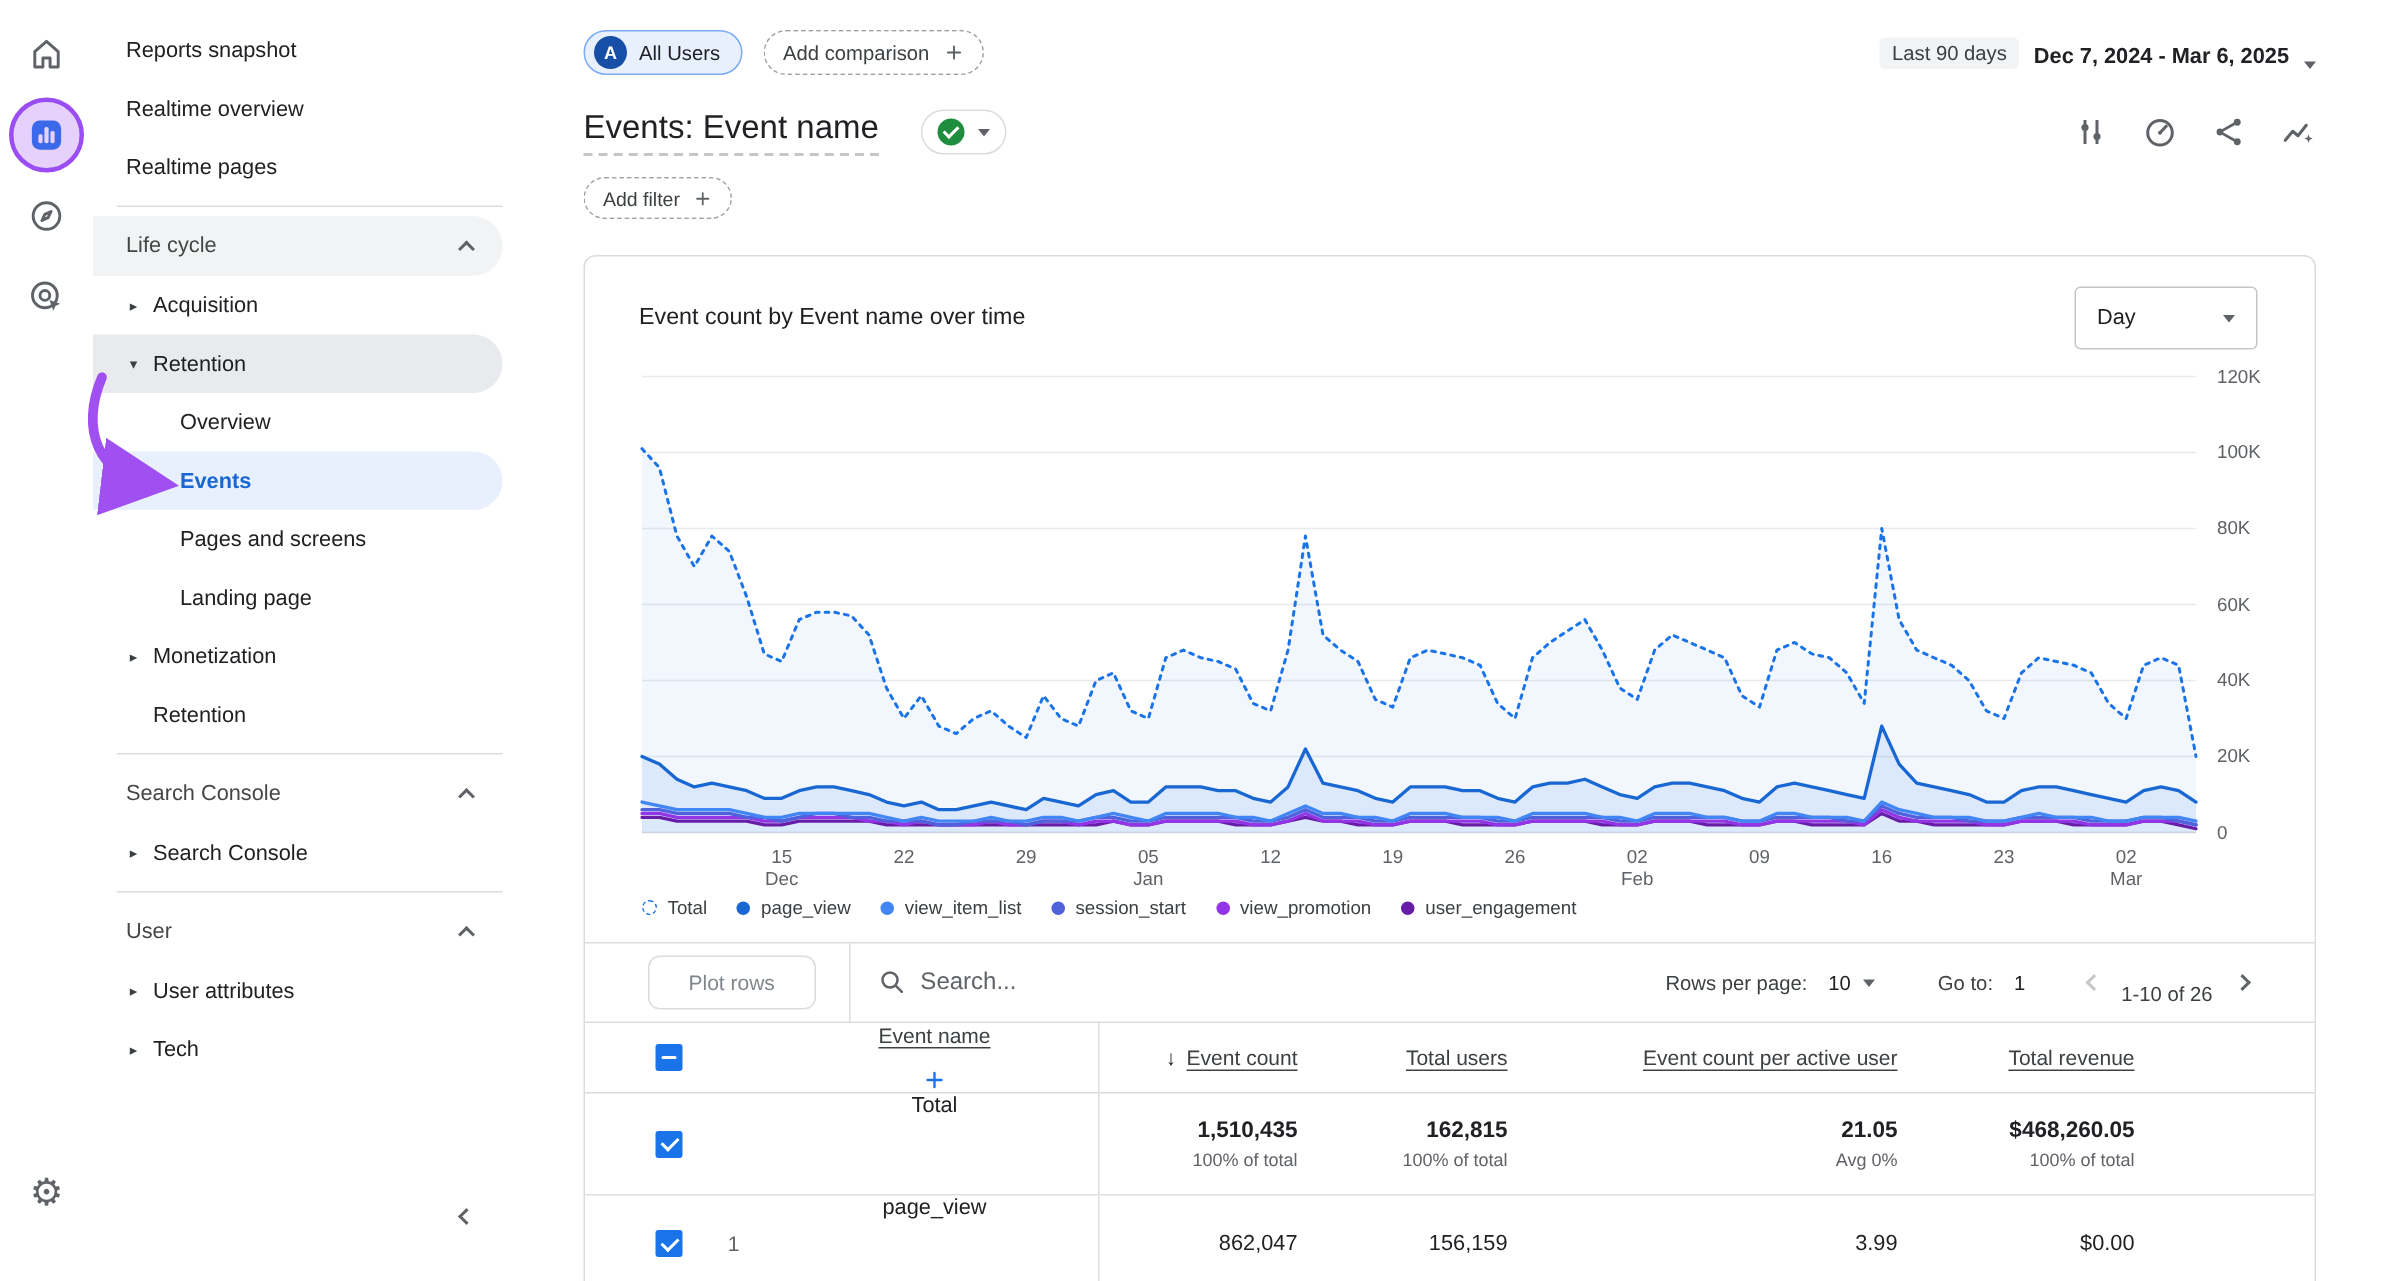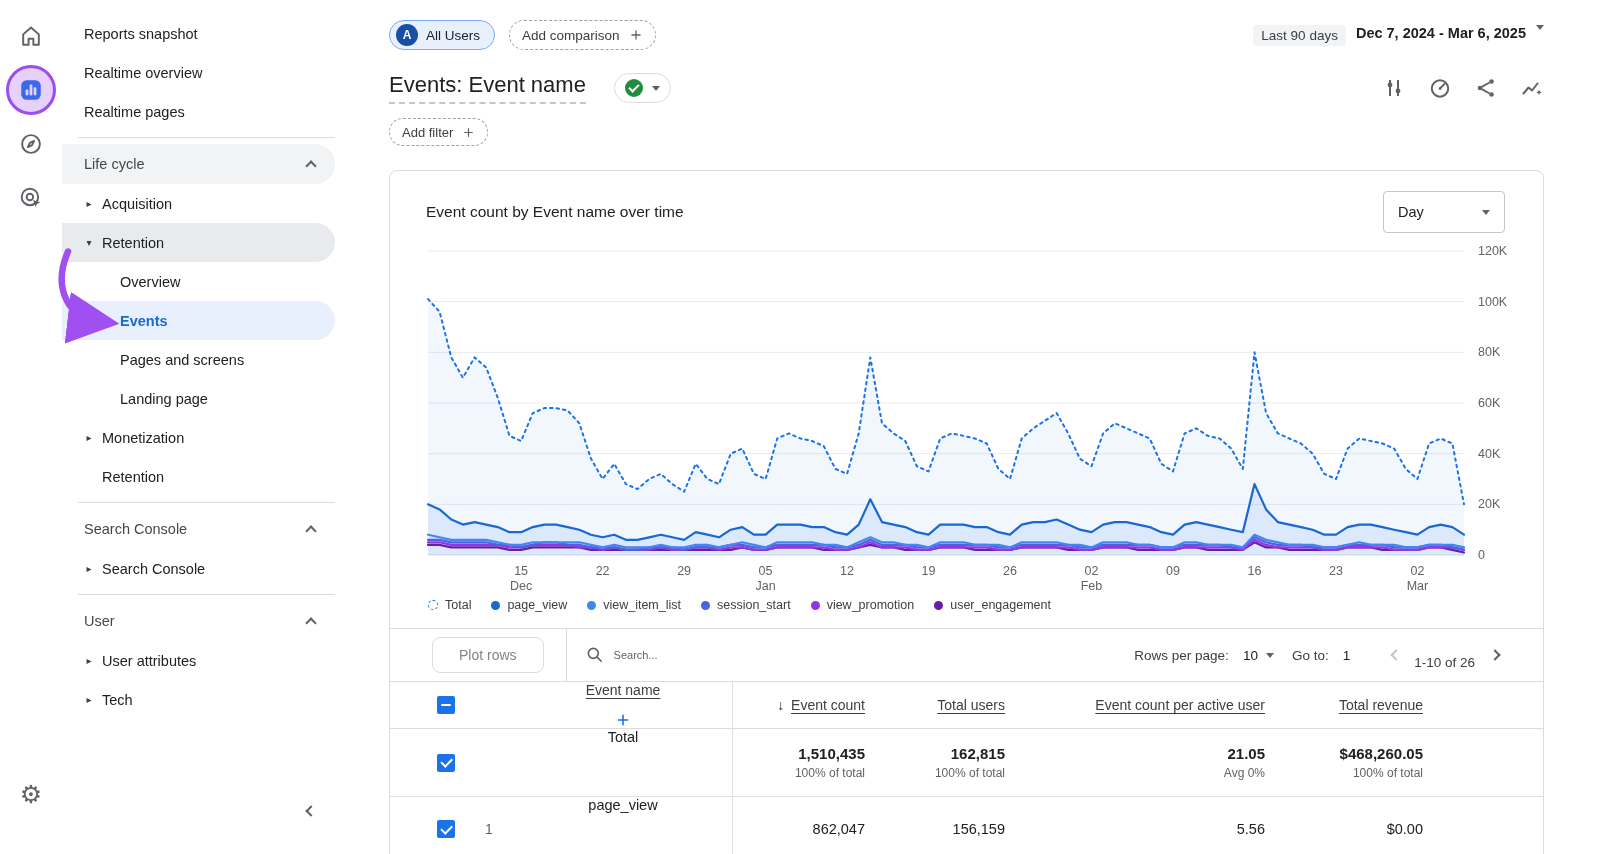--- a/index.html
+++ b/index.html
@@ -37,21 +37,21 @@
   .collapse-btn{position:absolute;right:70px;bottom:36px;cursor:pointer}
 
   
   .main{flex:1;padding:20px 56px 0 4px;min-width:0}
   .topbar{display:flex;align-items:center}
   .chip{display:inline-flex;align-items:center;height:30px;border-radius:16px;padding:0 12px;font-size:13.5px;background:#fff;cursor:pointer}
   .chip.audience{background:#e8f0fe;border:1px solid #7baaf7;padding:0 14px 0 6px}
   .avatar{width:22px;height:22px;border-radius:50%;background:#174ea6;color:#fff;font-size:12px;font-weight:700;display:flex;align-items:center;justify-content:center;margin-right:8px}
   .chip.dashed{border:1px dashed #9aa0a6;margin-left:14px;gap:9px;color:#3c4043}
   .caret{width:0;height:0;border-left:4.5px solid transparent;border-right:4.5px solid transparent;border-top:5px solid #5f6368;display:inline-block}
-  .datepicker{margin-left:auto;display:flex;align-items:flex-start;gap:10px;cursor:pointer}
+  .datepicker{margin-left:auto;display:flex;align-items:flex-end;gap:10px;cursor:pointer}
   .preset{background:#f1f3f4;border-radius:4px;padding:3px 8px;font-size:13.5px;color:#3c4043}
   .range{font-weight:700;font-size:14.5px;color:#202124}
 
   .title-row{display:flex;align-items:center;justify-content:space-between;margin-top:22px}
   .title-left{display:flex;align-items:center;gap:28px}
   h1{font-size:22px;font-weight:400;color:#202124;border-bottom:2px dashed #c4c7c5;padding-bottom:4px}
   .check-chip{display:flex;align-items:center;gap:9px;border:1px solid #dadce0;border-radius:15px;height:30px;padding:0 10px;cursor:pointer}
   .gcheck{width:18px;height:18px;border-radius:50%;background:#1e8e3e;position:relative;display:inline-block}
   .gcheck::after{content:"";position:absolute;left:4.5px;top:5px;width:8px;height:4px;border-left:2px solid #fff;border-bottom:2px solid #fff;transform:rotate(-45deg)}
   .actions{display:flex;gap:22px;align-items:center}
@@ -69,25 +69,25 @@
   .legend{display:flex;gap:20px;align-items:center;margin:2px 0 0 38px}
   .litem{display:flex;align-items:center;gap:7px;font-size:12.5px;color:#3c4043;cursor:pointer}
   .ldot{width:9px;height:9px;border-radius:50%;display:inline-block}
   .tdivider{border-top:1px solid #dadce0;margin-top:16px}
 
   
   .toolbar{display:flex;align-items:center;height:52px;padding-left:42px}
   .plot-rows{border:1px solid #dadce0;background:#fff;color:#80868b;font-size:14px;border-radius:8px;padding:9px 26px;font-family:inherit;cursor:pointer}
   .vdiv{width:1px;background:#dadce0;align-self:stretch;margin-left:22px}
   .searchbox{display:flex;align-items:center;gap:9px;padding-left:18px}
-  .searchbox input{border:none;outline:none;font-size:11px;font-family:inherit;width:150px;color:#202124}
+  .searchbox input{border:none;outline:none;font-size:16px;font-family:inherit;width:150px;color:#202124}
   .searchbox input::placeholder{color:#5f6368}
   .pager{margin-left:auto;display:flex;align-items:center;padding-right:44px;font-size:13.5px;color:#3c4043}
   .pval{margin:0 8px 0 14px;color:#202124}
-  .pager .goto{margin-left:18px}
+  .pager .goto{margin-left:42px}
   .pager .chev{cursor:pointer}
   .pager .chev.left{margin-left:34px}
   .pager .prange{margin:14px 16px 0 14px}
 
   
   .trow{display:flex;align-items:center;padding-left:38px}
   .thead{height:48px;border-top:1px solid #dadce0;border-bottom:1px solid #dadce0}
   .cell{display:flex;flex-direction:column;justify-content:center}
   .ccb{width:36px;flex-direction:row;align-items:center}
   .cidx{width:50px;align-items:center;color:#5f6368;font-size:14px}
@@ -452,21 +452,21 @@
         <div class="cell cname">
               <span class="rowname">page_view</span>
             </div>
         <div class="cell mcol m0">
               <div class="rval">862,047</div>
             </div>
             <div class="cell mcol m1">
               <div class="rval">156,159</div>
             </div>
             <div class="cell mcol m2">
-              <div class="rval">5.56</div>
+              <div class="rval">3.99</div>
             </div>
             <div class="cell mcol m3">
               <div class="rval">$0.00</div>
             </div>
         <div class="cell spacercol"></div>
       </div>
         </div>
     </section>
 
   </main>

